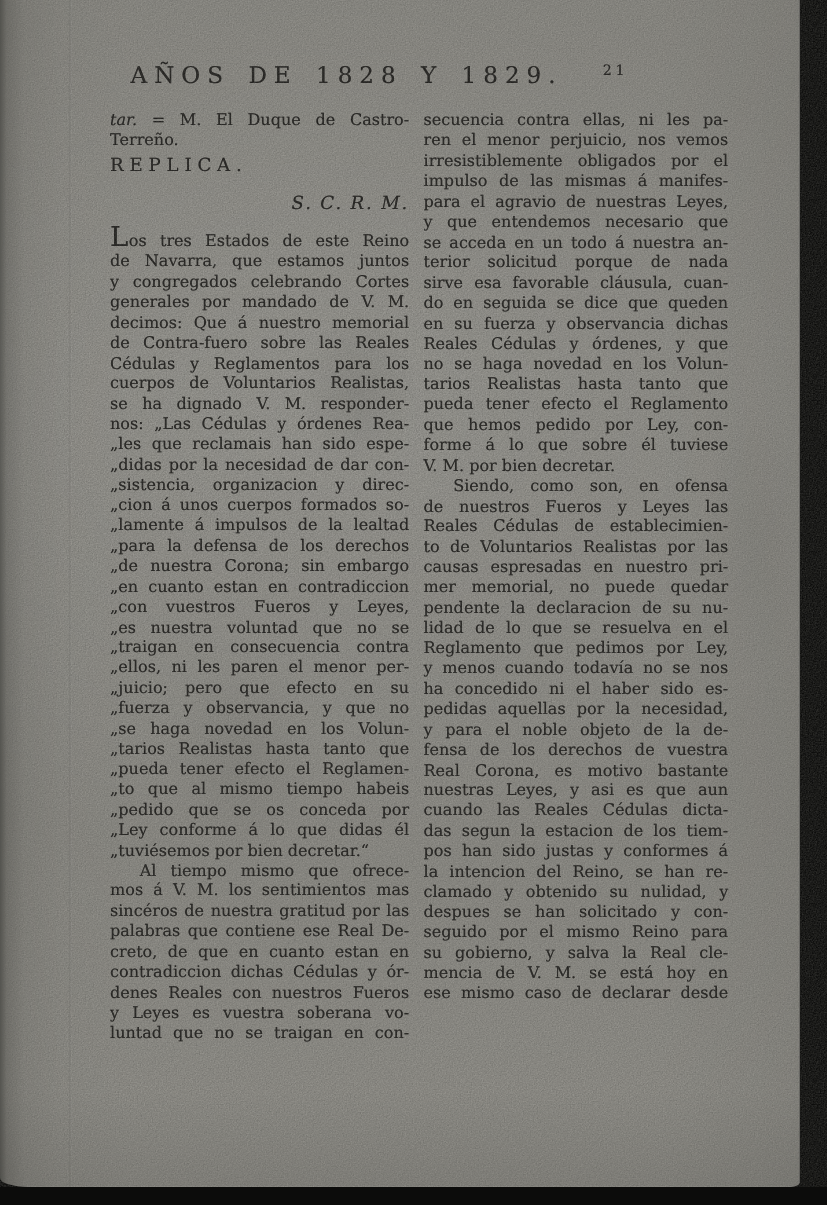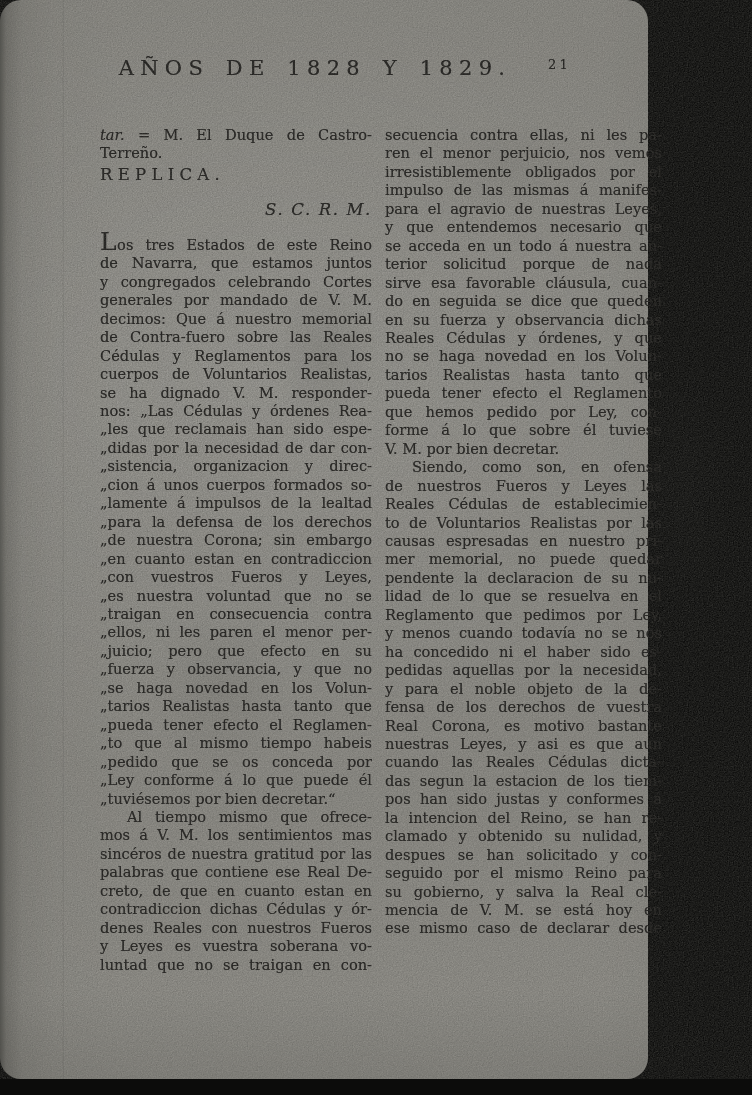--- a/index.html
+++ b/index.html
@@ -3,29 +3,28 @@
 <meta charset="utf-8">
 <style>
   html,body{margin:0;padding:0;}
   body{
     width:752px;height:1095px;
     background:#0c0c0b;
     font-family:"DejaVu Serif","Liberation Serif",serif;
     overflow:hidden;position:relative;
   }
   .page{
-    position:absolute;left:0;top:0;width:648px;height:1079px;
+    position:absolute;left:0;top:0;width:727px;height:1079px;
     background:
       radial-gradient(ellipse 900px 700px at 40% 35%, rgba(255,255,255,0.10), rgba(0,0,0,0) 60%),
       linear-gradient(180deg, #bcbbb7 0%, #c0bfbb 30%, #bebdb9 70%, #c2c1bd 92%, #b2b1ad 100%),
       linear-gradient(90deg, #6f6f6b 0px, #9b9a96 6px, #b3b2ae 22px, #bdbcb8 55px, #c1c0bc 120px, #c1c0bc 600px, #b8b7b3 720px, #b1b0ac 752px);
     background-blend-mode:normal,multiply,normal;
     border-bottom-left-radius:26px 8px;
     border-bottom-right-radius:8px 4px;
-    border-radius:21px;
   }
   .crease{
     position:absolute;top:0;left:62px;width:3px;height:1079px;
     background:linear-gradient(90deg, rgba(0,0,0,0) 0%, rgba(0,0,0,0.07) 50%, rgba(255,255,255,0.06) 100%);
   }
   .stain{position:absolute;border-radius:50%;pointer-events:none;}
   .stain.s1{left:270px;top:280px;width:110px;height:150px;background:radial-gradient(ellipse, rgba(40,40,38,0.10), rgba(0,0,0,0) 70%);}
   .stain.s2{left:150px;top:600px;width:140px;height:180px;background:radial-gradient(ellipse, rgba(45,45,42,0.08), rgba(0,0,0,0) 70%);}
   .stain.s3{left:430px;top:120px;width:160px;height:90px;background:radial-gradient(ellipse, rgba(50,50,46,0.06), rgba(0,0,0,0) 70%);}
   .stain.s4{left:640px;top:360px;width:90px;height:260px;background:radial-gradient(ellipse, rgba(60,60,56,0.07), rgba(0,0,0,0) 70%);}
@@ -41,21 +40,21 @@
     position:absolute;left:0;top:0;width:430px;
     text-align:center;
     font-size:21px;letter-spacing:0.30em;word-spacing:0.18em;
     white-space:nowrap;
   }
   .header .pageno{
     position:absolute;left:448px;top:1px;
     font-size:13px;letter-spacing:0.25em;
   }
   .columns{display:flex;gap:13px;margin-top:9px;}
-  .col{font-size:14.6px;line-height:18.45px;margin-top:25px;}
+  .col{font-size:14.6px;line-height:18.45px;}
   .col-left{width:272px;}
   .col-right{width:277px;}
 
   .tline{text-align:justify;text-align-last:justify;min-height:18.45px;}
   .tline.last{text-align-last:left;}
   .tline.first-indent{text-indent:27px;}
   .catchword{font-style:italic;}
   .initcap{font-size:25px;line-height:10px;letter-spacing:0.5px;}
 
   .h-replica{
@@ -114,21 +113,21 @@
             <div class="tline">„es nuestra voluntad que no se</div>
             <div class="tline">„traigan en consecuencia contra</div>
             <div class="tline">„ellos, ni les paren el menor per-</div>
             <div class="tline">„juicio; pero que efecto en su</div>
             <div class="tline">„fuerza y observancia, y que no</div>
             <div class="tline">„se haga novedad en los Volun-</div>
             <div class="tline">„tarios Realistas hasta tanto que</div>
             <div class="tline">„pueda tener efecto el Reglamen-</div>
             <div class="tline">„to que al mismo tiempo habeis</div>
             <div class="tline">„pedido que se os conceda por</div>
-            <div class="tline">„Ley conforme á lo que puede él</div>
+            <div class="tline">„Ley conforme á lo que didas él</div>
             <div class="tline last">„tuviésemos por bien decretar.“</div>
           </div>
         <div>
             <div class="tline first-indent">Al tiempo mismo que ofrece-</div>
             <div class="tline">mos á V. M. los sentimientos mas</div>
             <div class="tline">sincéros de nuestra gratitud por las</div>
             <div class="tline">palabras que contiene ese Real De-</div>
             <div class="tline">creto, de que en cuanto estan en</div>
             <div class="tline">contradiccion dichas Cédulas y ór-</div>
             <div class="tline">denes Reales con nuestros Fueros</div>

